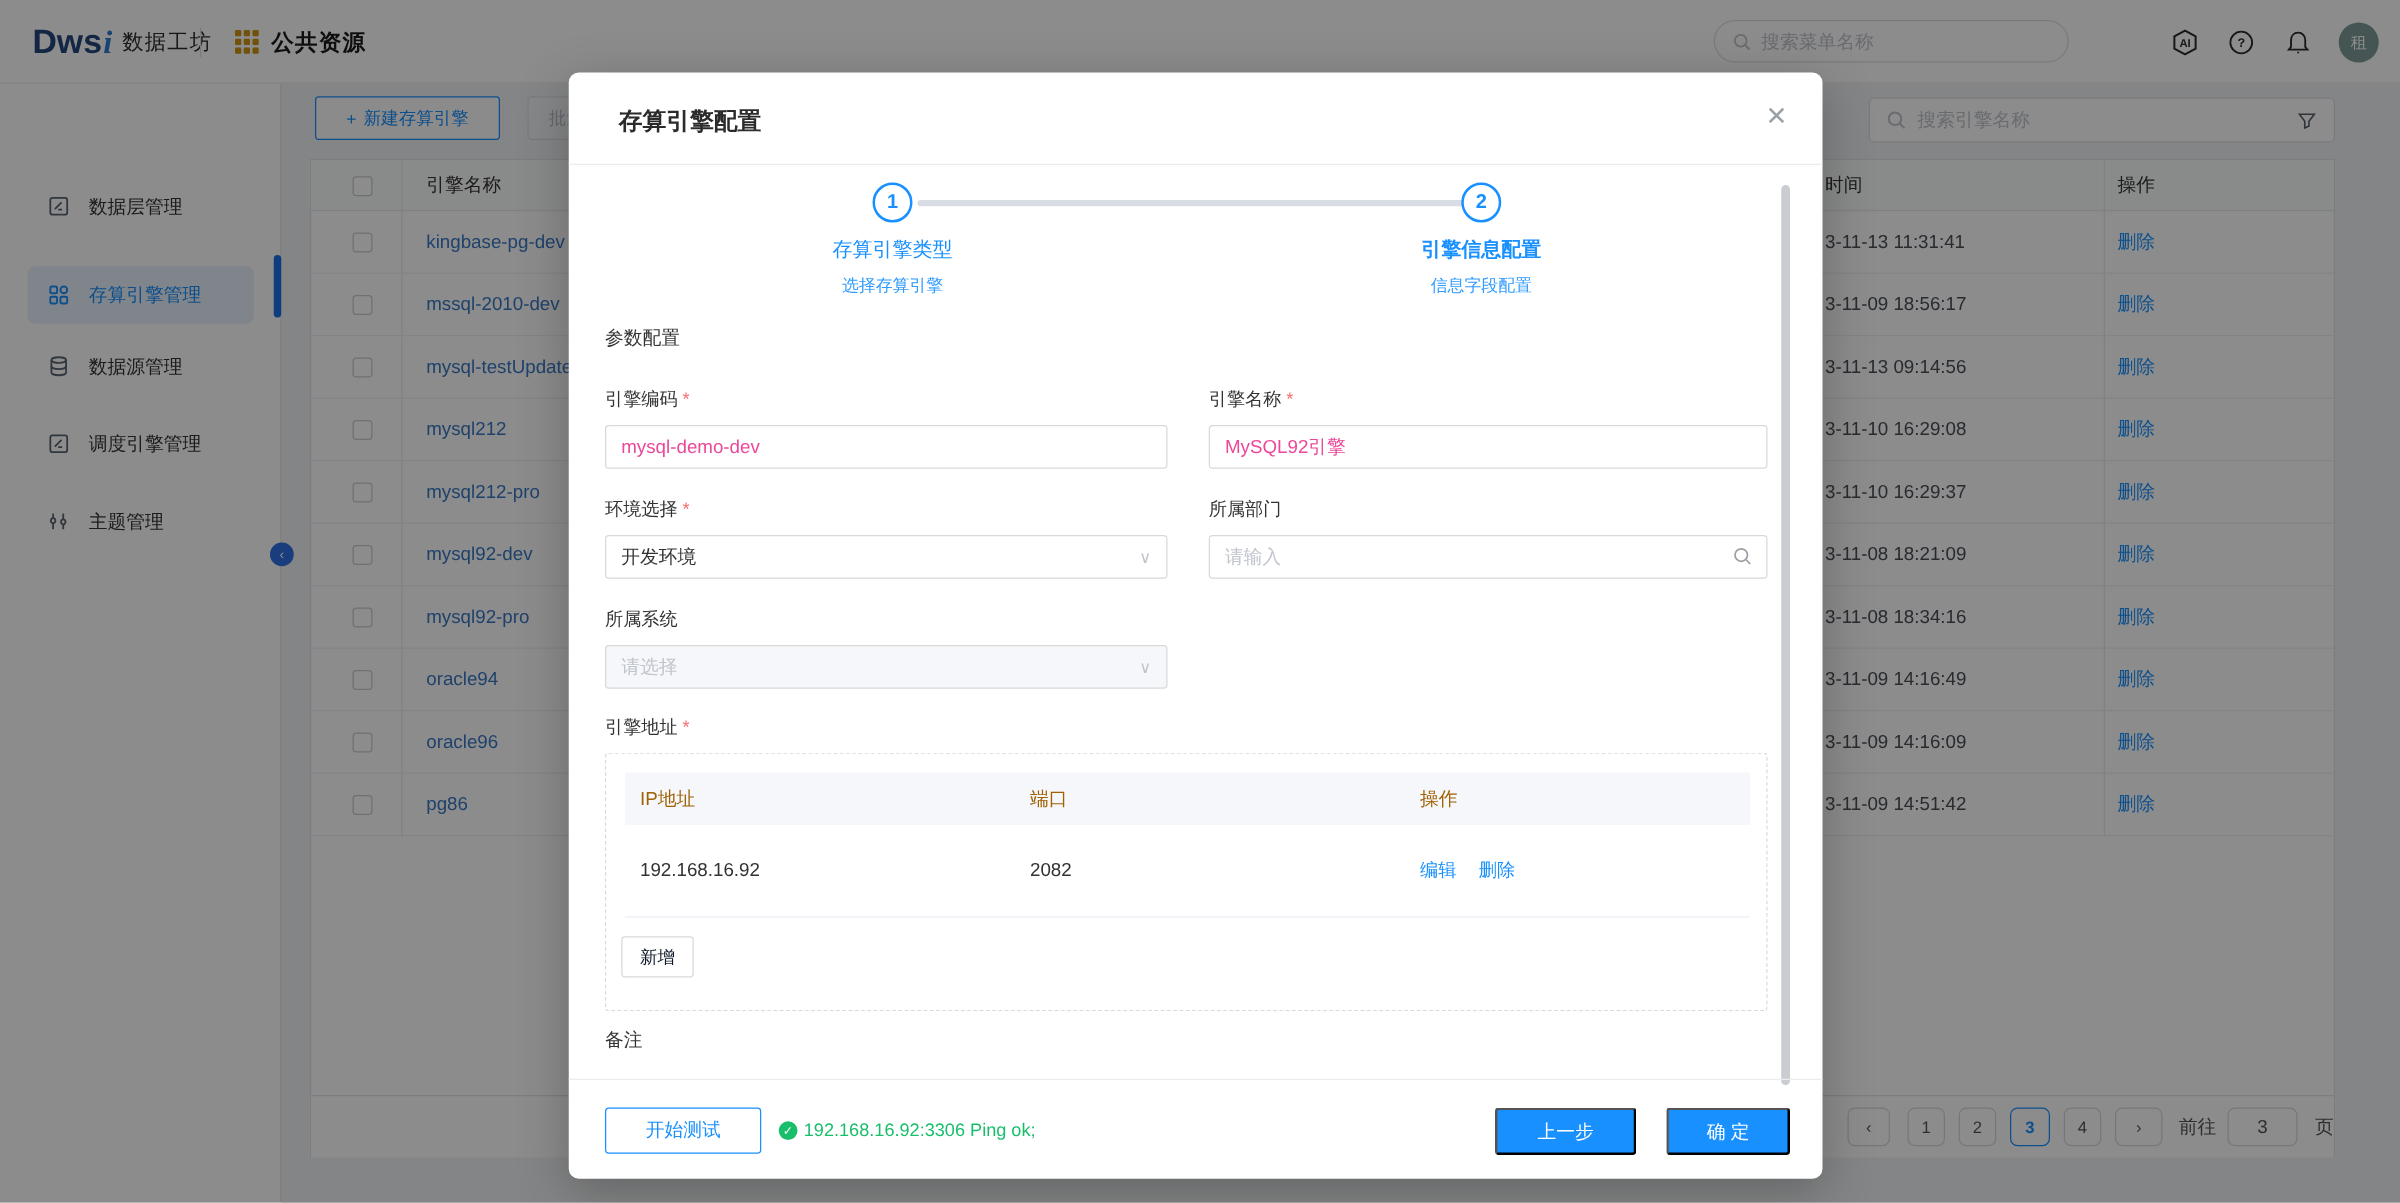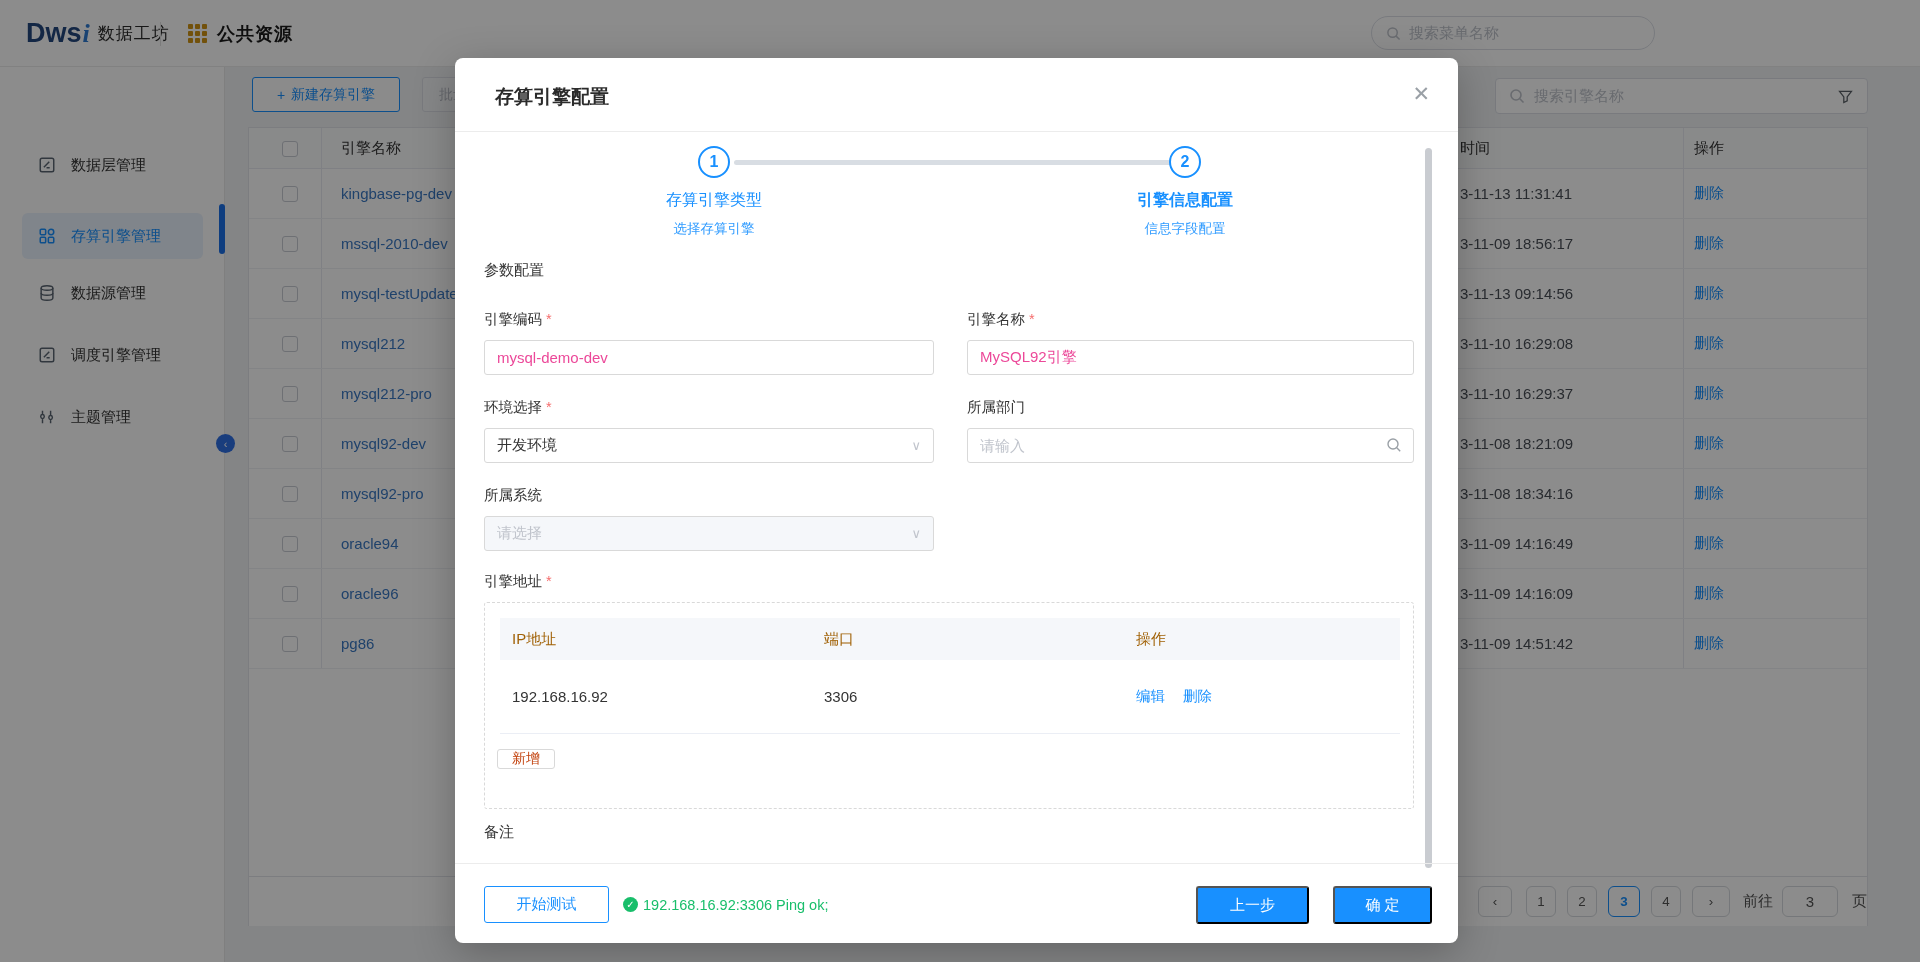--- a/index.html
+++ b/index.html
@@ -91,21 +91,21 @@
 
   
   .addr-box { position:absolute; left:29px; top:544px; width:930px; height:207px; border:1px dashed #d9d9d9; border-radius:3px; }
   .addr-tbl { position:absolute; left:15px; top:15px; width:900px; }
   .addr-head { position:relative; height:42px; background:#f5f7fa; font-size:15px; color:#a16207; }
   .addr-row { position:relative; height:74px; border-bottom:1px solid #ebeef5; font-size:15px; color:#333; }
   .a-c1 { position:absolute; left:12px; top:0; height:100%; display:flex; align-items:center; }
   .a-c2 { position:absolute; left:324px; top:0; height:100%; display:flex; align-items:center; }
   .a-c3 { position:absolute; left:636px; top:0; height:100%; display:flex; align-items:center; gap:18px; }
   .a-link { color:#1890ff; cursor:pointer; font-size:14.5px; }
-  .btn-add { position:absolute; left:12px; top:146px; width:58px; height:20px; border:1px solid #d9d9d9; border-radius:3px; background:#fff; color:#c2410c; font-size:14px; display:flex; align-items:center; justify-content:center; cursor:pointer; }
+  .btn-add { position:absolute; left:12px; top:146px; width:58px; height:33px; border:1px solid #d9d9d9; border-radius:3px; background:#fff; color:#0f172a; font-size:14px; display:flex; align-items:center; justify-content:center; cursor:pointer; }
   .remark-label { position:absolute; left:29px; top:765px; font-size:15px; color:#333; }
 
   
   .m-footer { position:absolute; left:0; top:805px; width:100%; height:80px; border-top:1px solid #ececec; }
   .btn-test { position:absolute; left:29px; top:22px; width:125px; height:37px; border:1px solid #1890ff; border-radius:3px; background:#fff; color:#1890ff; font-size:15px; display:flex; align-items:center; justify-content:center; cursor:pointer; }
   .ping { position:absolute; left:168px; top:22px; height:37px; display:flex; align-items:center; gap:5px; color:#19be6b; font-size:14.5px; }
   .ping-ic { width:15px; height:15px; border-radius:50%; background:#19be6b; color:#fff; font-size:10px; display:flex; align-items:center; justify-content:center; }
   .btn-prev { position:absolute; left:741px; top:22px; width:113px; height:38px; background:#1890ff; border-radius:3px; color:#fff; font-size:15px; display:flex; align-items:center; justify-content:center; cursor:pointer; }
   .btn-ok { position:absolute; left:878px; top:22px; width:99px; height:38px; background:#1890ff; border-radius:3px; color:#fff; font-size:15px; display:flex; align-items:center; justify-content:center; cursor:pointer; }
 </style>
@@ -132,20 +132,41 @@
         <i></i>
       </span>
     <span class="app-title">公共资源</span>
   </div>
   <div class="tb-search">
     <svg width="15" height="15" viewBox="0 0 16 16" fill="none" stroke="#bfc3cb" stroke-width="1.6">
         <circle cx="7" cy="7" r="5"></circle>
         <line x1="10.8" y1="10.8" x2="14.5" y2="14.5"></line>
       </svg>
     <span>搜索菜单名称</span>
+  </div>
+  <div class="tb-icons">
+    <span class="tb-ic">
+      <svg width="24" height="24" viewBox="0 0 24 24" fill="none" stroke="#2b2b2b" stroke-width="1.6">
+          <polygon points="12,2.5 20.5,7 20.5,17 12,21.5 3.5,17 3.5,7"></polygon>
+          <text x="12" y="15.5" font-size="9" font-weight="bold" fill="#2b2b2b" stroke="none" text-anchor="middle">AI</text>
+        </svg>
+    </span>
+    <span class="tb-ic">
+      <svg width="22" height="22" viewBox="0 0 24 24" fill="none" stroke="#2b2b2b" stroke-width="1.6">
+          <circle cx="12" cy="12" r="9.5"></circle>
+          <text x="12" y="16" font-size="11" font-weight="bold" fill="#2b2b2b" stroke="none" text-anchor="middle">?</text>
+        </svg>
+    </span>
+    <span class="tb-ic">
+      <svg width="21" height="22" viewBox="0 0 24 24" fill="none" stroke="#2b2b2b" stroke-width="1.7">
+          <path d="M12 3 C8 3 5.5 6 5.5 10 L5.5 16 L3.5 18.5 L20.5 18.5 L18.5 16 L18.5 10 C18.5 6 16 3 12 3 Z"></path>
+          <line x1="12" y1="20.5" x2="12" y2="21.8"></line>
+        </svg>
+    </span>
+    <span class="avatar">租</span>
   </div>
 </div>
 
 <div class="sidebar">
   <div class="side-item" style="top:76px">
     <span class="sicon">
         <svg width="18" height="18" viewBox="0 0 20 20" fill="none" stroke="currentColor" stroke-width="1.6">
           <rect x="2.5" y="2.5" width="15" height="15" rx="2"></rect>
           <path d="M6.5 12.5 L12.5 6.5 M9.5 13 L13 13"></path>
         </svg>
@@ -374,21 +395,21 @@
 
   <div class="addr-box">
     <div class="addr-tbl">
       <div class="addr-head">
         <span class="a-c1">IP地址</span>
         <span class="a-c2">端口</span>
         <span class="a-c3">操作</span>
       </div>
       <div class="addr-row">
         <span class="a-c1">192.168.16.92</span>
-        <span class="a-c2">3306</span>
+        <span class="a-c2">2082</span>
         <span class="a-c3">
           <span class="a-link">编辑</span>
           <span class="a-link">删除</span>
         </span>
       </div>
     </div>
     <button class="btn-add">
         <span>新增</span>
       </button>
   </div>

